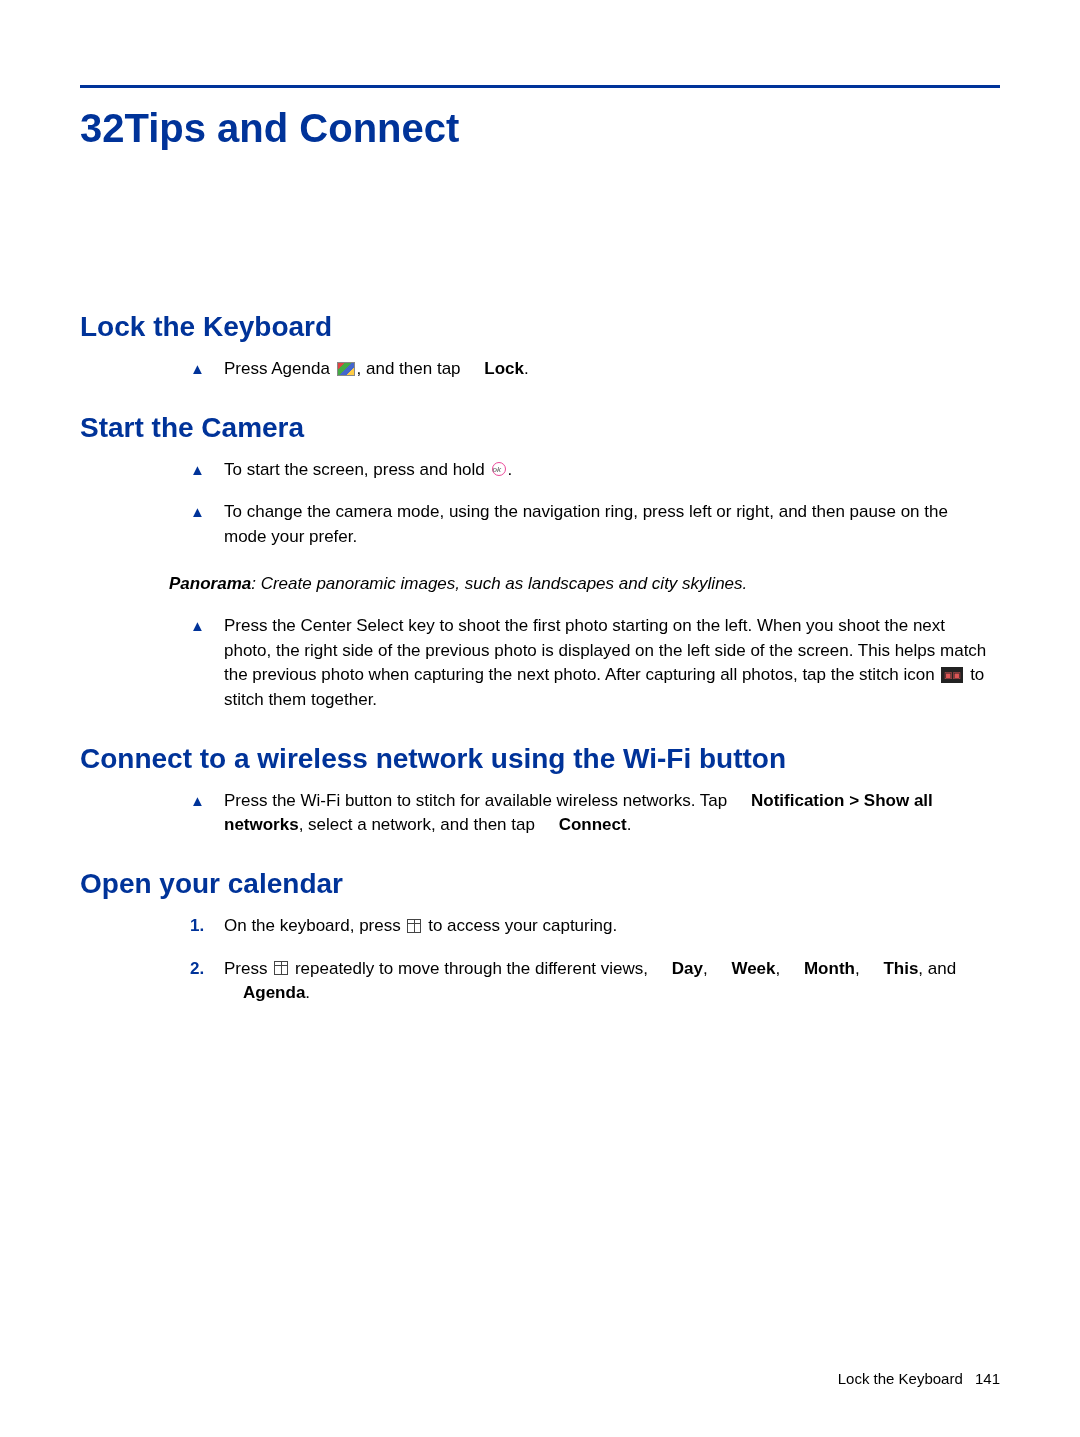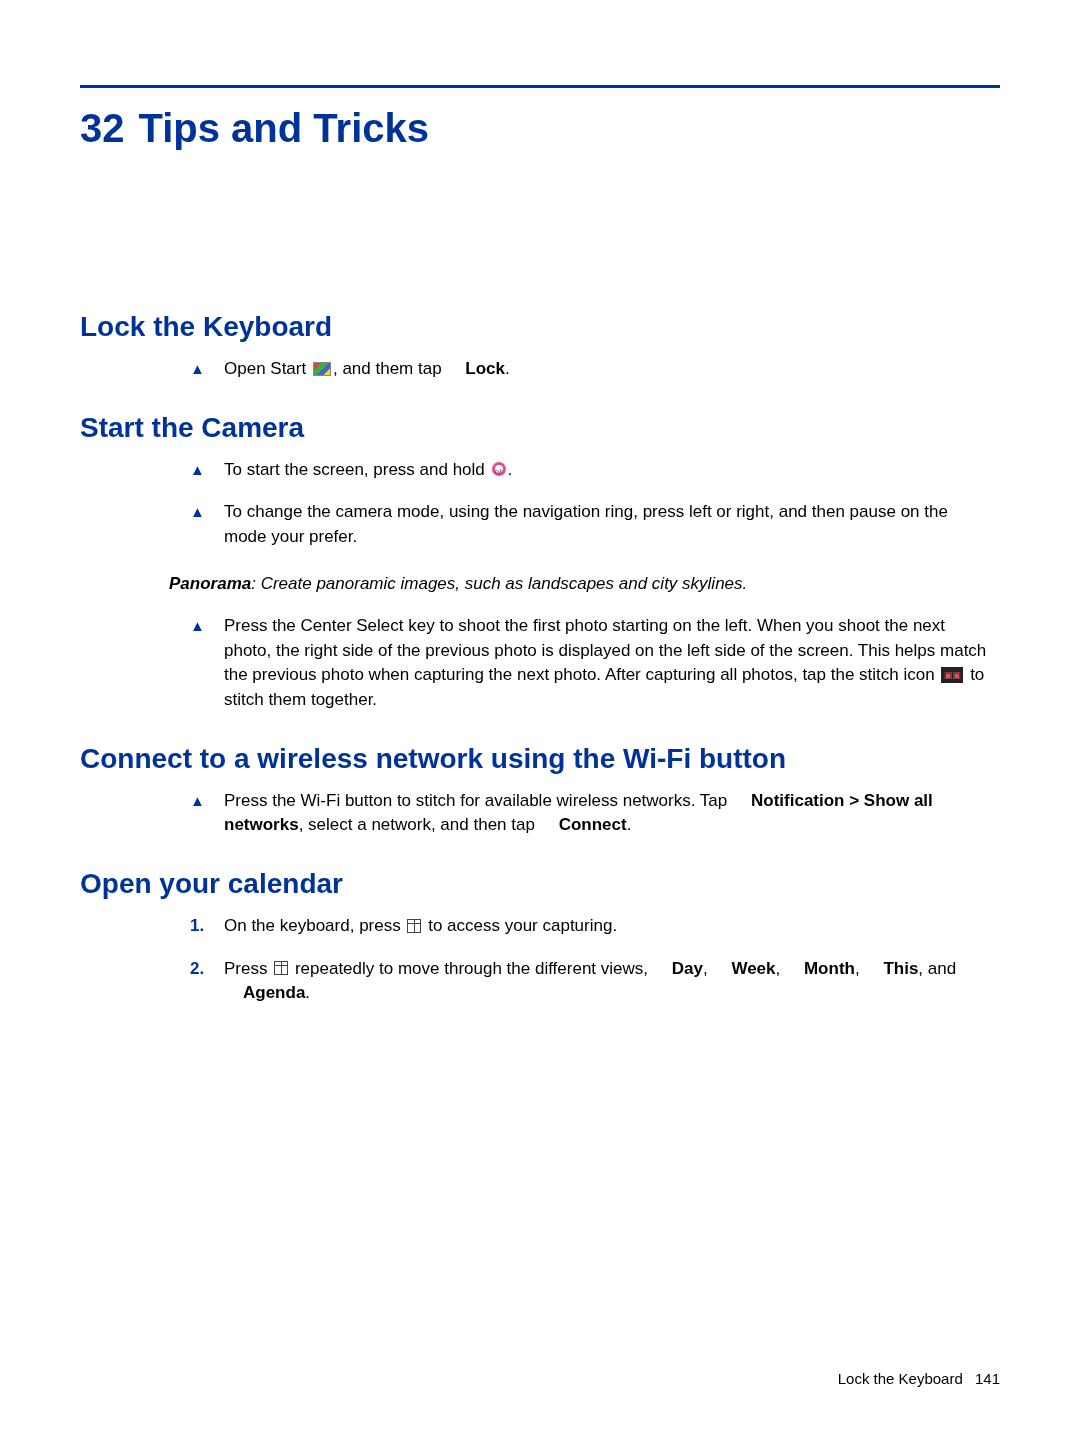--- a/index.html
+++ b/index.html
@@ -14,21 +14,21 @@
   .top-rule {
     border-top: 3px solid #003399;
     margin-bottom: 18px;
   }
   .chapter-title {
     font-size: 40px;
     font-weight: bold;
     color: #003399;
     margin-bottom: 160px;
   }
-  .chapter-title .num { margin-right: 14px; }
+  .chapter-title .num { }
   .section-title {
     font-size: 28px;
     font-weight: bold;
     color: #003399;
     margin-top: 30px;
     margin-bottom: 14px;
   }
   .items {
     padding-left: 110px;
     padding-right: 10px;
@@ -60,21 +60,21 @@
     position: relative;
     top: -1px;
   }
   .icon-flag {
     width: 18px; height: 14px;
     background: linear-gradient(135deg,#d44 0 25%,#4a4 25% 50%,#46c 50% 75%,#fc4 75% 100%);
     border: 1px solid #888;
   }
   .icon-circle-ok {
     width: 14px; height: 14px; border-radius: 50%;
-    border: 3px solid #ec4899; font-size: 8px; line-height: 14px;
+    border: 1px solid #ec4899; font-size: 8px; line-height: 14px;
     text-align: left; color:#555;font-style:italic;
   }
   .icon-stitch {
     width: 22px; height: 16px; background:#222;
     position: relative; color:#d55; font-size:9px; line-height:16px;
     text-align:center;
   }
   .icon-calendar {
     width: 14px; height: 14px; border:1px solid #444;
     background:
@@ -100,29 +100,29 @@
     text-align: center;
   }
   .footer .pnum { margin-left: 8px; }
 </style>
 </head>
 <body>
 
 <div class="top-rule"></div>
 
 <h1 class="chapter-title">
-  <span class="num">32</span><span>Tips and Tricks</span>
+  <span class="num">32</span><span>Tips and Connect</span>
 </h1>
 
 <h2 class="section-title">Lock the Keyboard</h2>
 <div class="items">
   <div class="item">
     <span class="bullet">▲</span>
     <span class="text">
-      <span>Open Start </span><span class="inline-icon icon-flag"></span><span>, and them tap </span><span class="b">Lock</span><span>.</span>
+      <span>Press Agenda </span><span class="inline-icon icon-flag"></span><span>, and then tap </span><span class="b">Lock</span><span>.</span>
     </span>
   </div>
 </div>
 
 <h2 class="section-title">Start the Camera</h2>
 <div class="items">
   <div class="item">
     <span class="bullet">▲</span>
     <span class="text">
       <span>To start the screen, press and hold </span><span class="inline-icon icon-circle-ok">ok</span><span>.</span>

